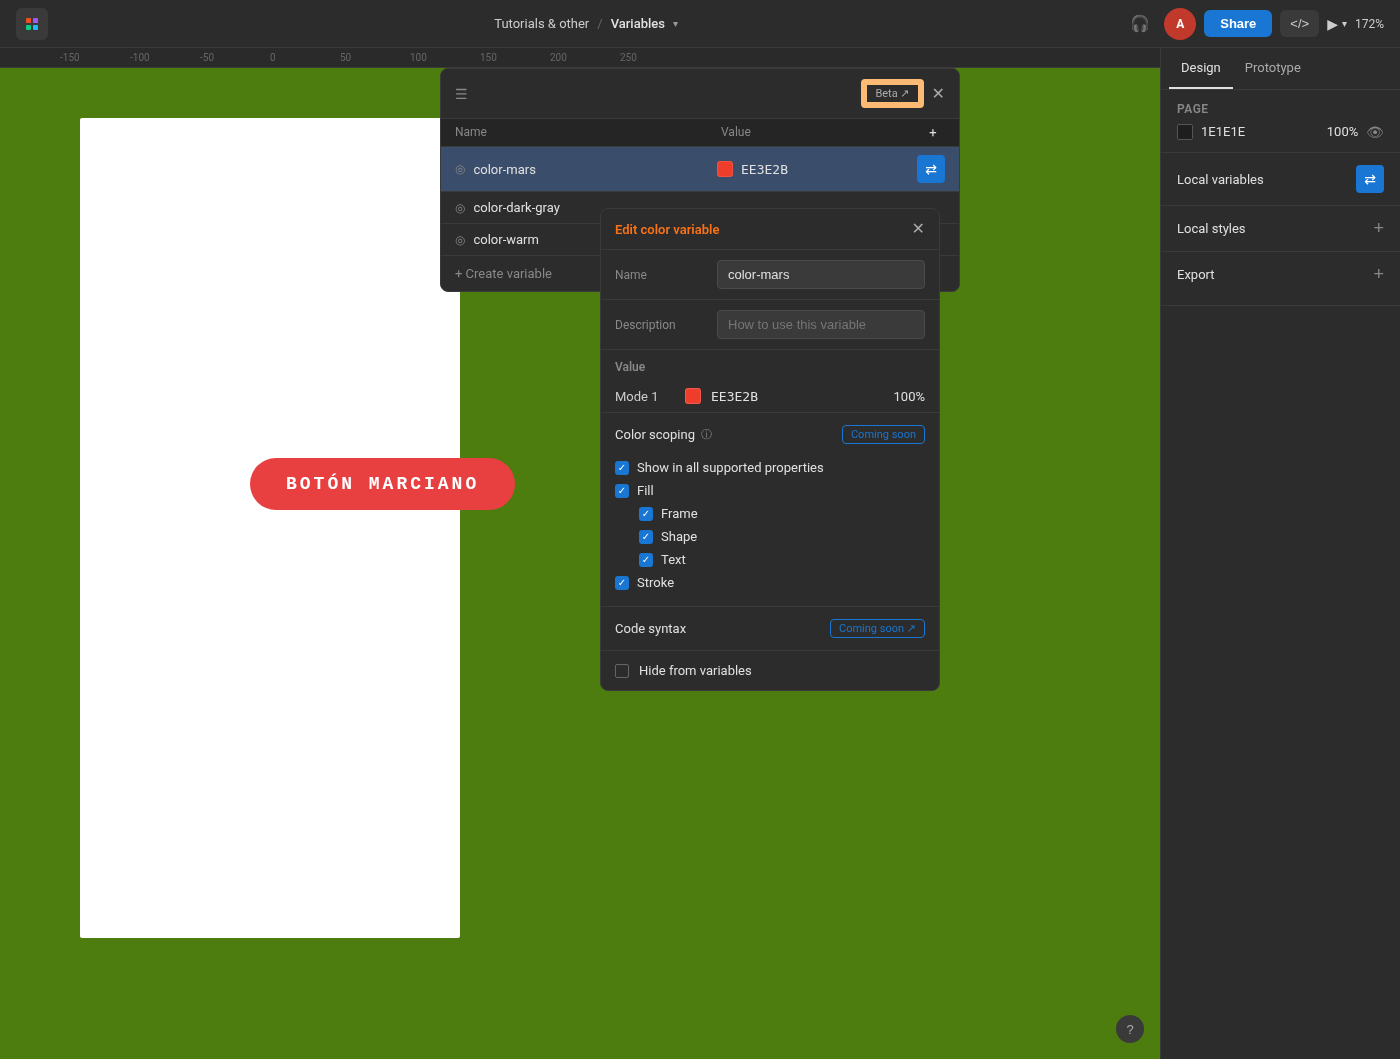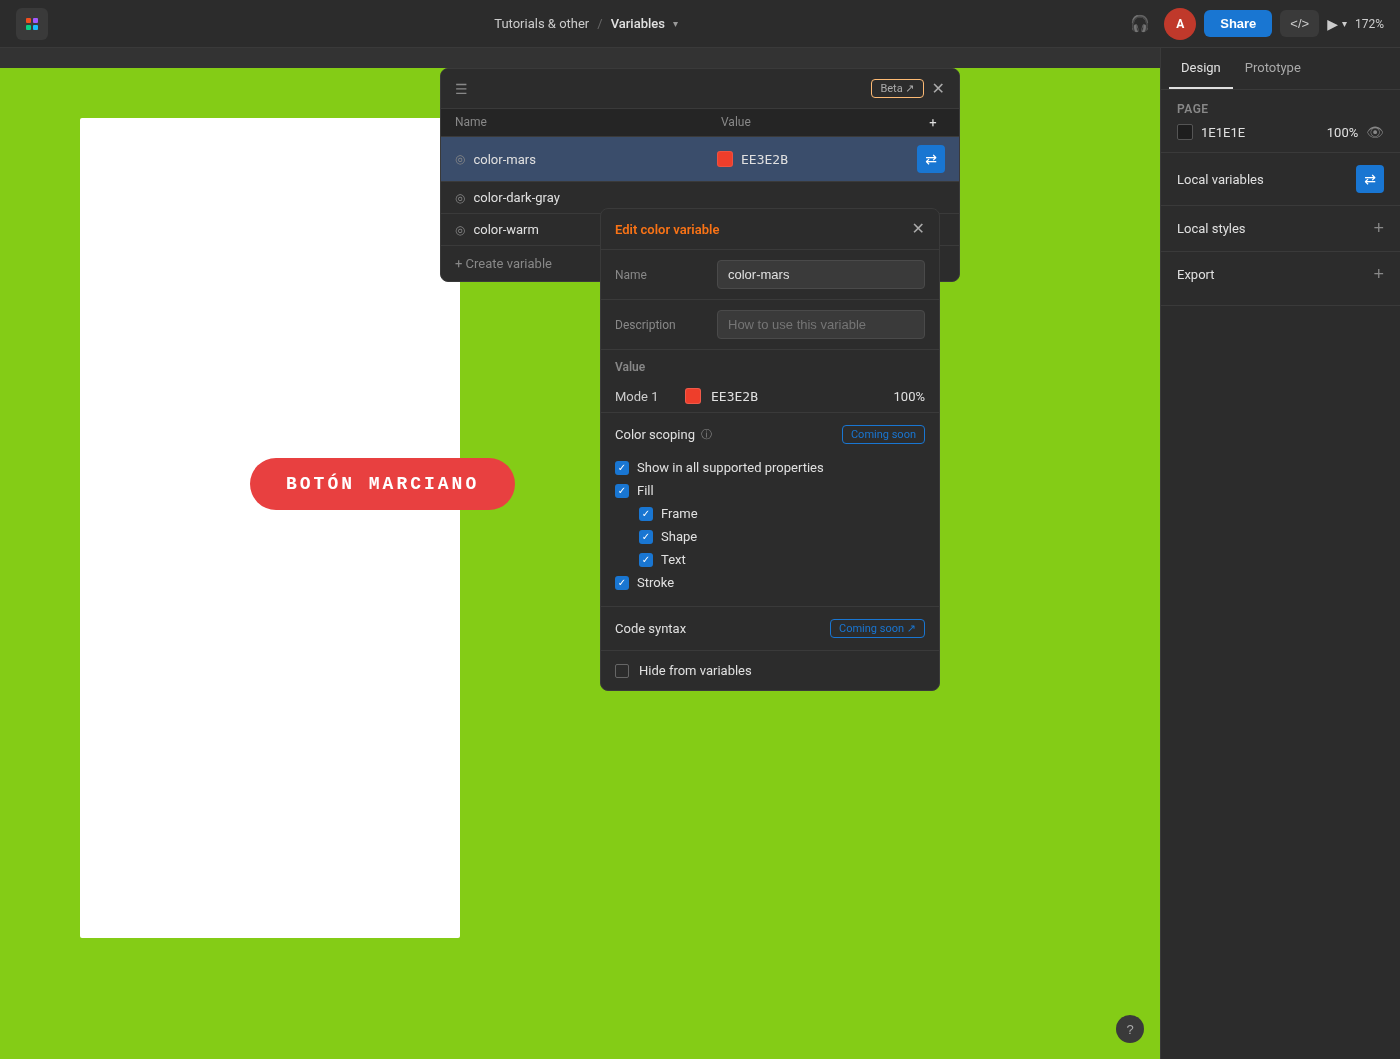--- a/index.html
+++ b/index.html
@@ -104,21 +104,21 @@
     .ruler-mark {
       position: absolute;
       color: #666;
       font-size: 10px;
       top: 4px;
     }
 
     .canvas-content {
       position: absolute;
       top: 20px; left: 0; right: 0; bottom: 0;
-      background: #84cc16;
+      background: #4d7c0f;
     }
 
     .white-frame {
       position: absolute;
       top: 50px;
       left: 80px;
       width: 380px;
       height: 820px;
       background: white;
       border-radius: 2px;
@@ -158,21 +158,21 @@
       align-items: center;
       justify-content: space-between;
       padding: 10px 14px;
       border-bottom: 1px solid #3a3a3a;
       background: #2c2c2c;
     }
     .variables-header-left { display: flex; align-items: center; gap: 8px; }
     .variables-header-right { display: flex; align-items: center; gap: 8px; }
     .beta-badge {
       background: transparent;
-      border: 1px solid #fdba74;
+      border: 6px solid #fdba74;
       border-radius: 4px;
       padding: 2px 8px;
       font-size: 11px;
       color: #aaa;
       display: flex; align-items: center; gap: 4px;
     }
     .close-btn {
       background: none; border: none;
       color: #aaa; cursor: pointer;
       font-size: 16px; line-height: 1;
@@ -402,21 +402,20 @@
     .right-section-header {
       display: flex;
       align-items: center;
       justify-content: space-between;
       margin-bottom: 8px;
     }
     .right-section-title { font-size: 12px; font-weight: 600; color: #888; text-transform: uppercase; letter-spacing: 0.5px; }
 
     .page-color-row {
       display: flex;
-      align-items: center;
       gap: 8px;
     }
     .page-color-swatch {
       width: 16px; height: 16px;
       background: #1e1e1e;
       border: 1px solid #555;
       border-radius: 2px;
     }
     .page-color-hex { font-size: 13px; color: #e0e0e0; flex: 1; }
     .page-color-opacity { font-size: 13px; color: #e0e0e0; }
@@ -488,20 +487,31 @@
     <button class="code-btn">&lt;/&gt;</button>
     <button class="play-btn">▶ <span style="font-size:10px">▾</span></button>
     <span class="zoom-label">172%</span>
   </div>
 </div>
 
 <div class="main-layout">
 
   <div class="canvas-area">
 
+    <div class="ruler-top">
+      <div class="ruler-mark" style="left: 60px">-150</div>
+      <div class="ruler-mark" style="left: 130px">-100</div>
+      <div class="ruler-mark" style="left: 200px">-50</div>
+      <div class="ruler-mark" style="left: 270px">0</div>
+      <div class="ruler-mark" style="left: 340px">50</div>
+      <div class="ruler-mark" style="left: 410px">100</div>
+      <div class="ruler-mark" style="left: 480px">150</div>
+      <div class="ruler-mark" style="left: 550px">200</div>
+      <div class="ruler-mark" style="left: 620px">250</div>
+    </div>
 
     <div class="canvas-content">
       <div class="white-frame"></div>
       <div class="boton-marciano">BOTÓN MARCIANO</div>
     </div>
 
     <div class="variables-panel">
       <div class="variables-header">
         <div class="variables-header-left">
           <button class="panel-icon-btn">☰</button>

